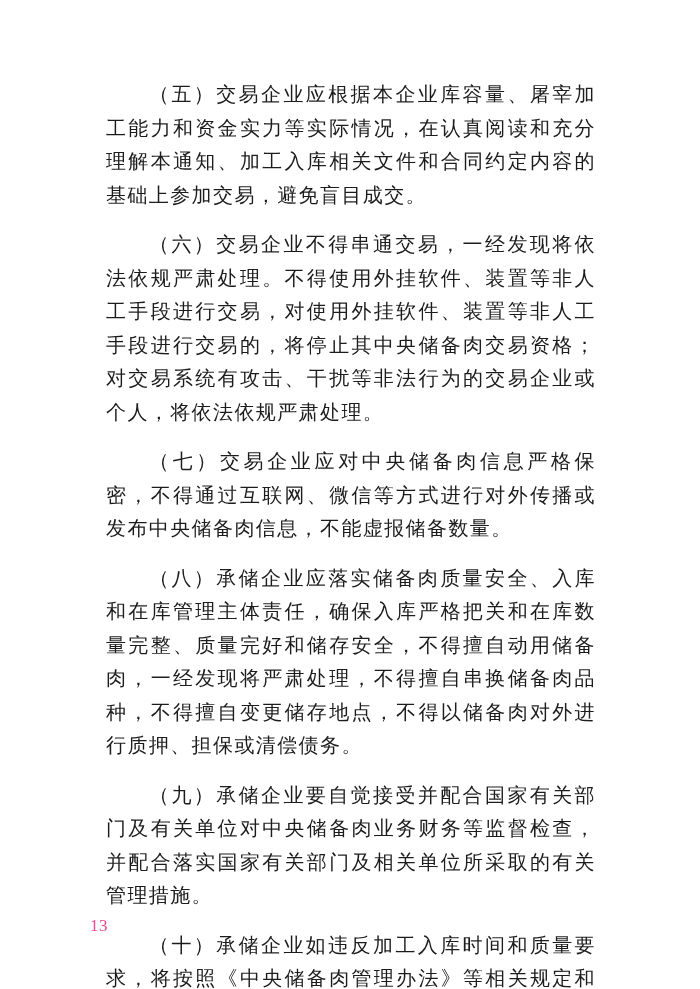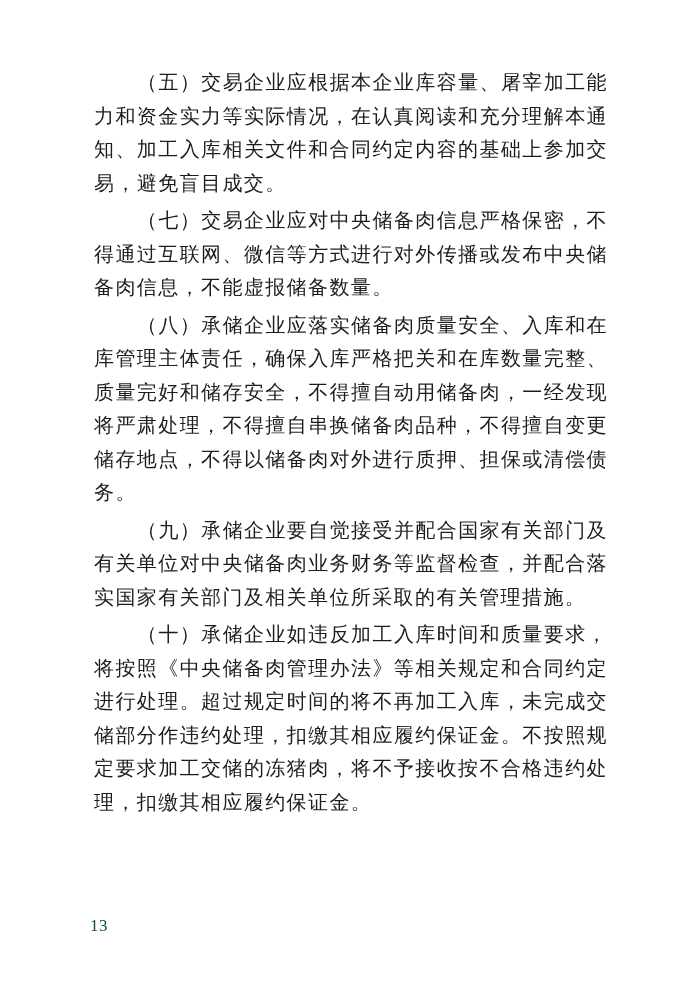--- a/index.html
+++ b/index.html
@@ -22,39 +22,40 @@
     top: 62px;
     left: 90px;
     width: 522px;
     font-size: 20px;
     line-height: 33.5px;
     letter-spacing: 1.4px;
     text-align: justify;
     text-justify: inter-ideograph;
   }
   .doc-body p {
-    margin: 4px;
+    margin: 16px;
     padding: 0;
     text-indent: 2.15em;
   }
   .page-number {
     position: absolute;
     left: 90px;
     top: 916px;
     font-size: 17px;
     letter-spacing: 0.5px;
-    color: #14532d;
+    color: #ec4899;
   }
 </style>
 </head>
 <body>
 
 <div class="page">
   <div class="doc-body">
     <p>（五）交易企业应根据本企业库容量、屠宰加工能力和资金实力等实际情况，在认真阅读和充分理解本通知、加工入库相关文件和合同约定内容的基础上参加交易，避免盲目成交。</p>
+    <p>（六）交易企业不得串通交易，一经发现将依法依规严肃处理。不得使用外挂软件、装置等非人工手段进行交易，对使用外挂软件、装置等非人工手段进行交易的，将停止其中央储备肉交易资格；对交易系统有攻击、干扰等非法行为的交易企业或个人，将依法依规严肃处理。</p>
     <p>（七）交易企业应对中央储备肉信息严格保密，不得通过互联网、微信等方式进行对外传播或发布中央储备肉信息，不能虚报储备数量。</p>
     <p>（八）承储企业应落实储备肉质量安全、入库和在库管理主体责任，确保入库严格把关和在库数量完整、质量完好和储存安全，不得擅自动用储备肉，一经发现将严肃处理，不得擅自串换储备肉品种，不得擅自变更储存地点，不得以储备肉对外进行质押、担保或清偿债务。</p>
     <p>（九）承储企业要自觉接受并配合国家有关部门及有关单位对中央储备肉业务财务等监督检查，并配合落实国家有关部门及相关单位所采取的有关管理措施。</p>
     <p>（十）承储企业如违反加工入库时间和质量要求，将按照《中央储备肉管理办法》等相关规定和合同约定进行处理。超过规定时间的将不再加工入库，未完成交储部分作违约处理，扣缴其相应履约保证金。不按照规定要求加工交储的冻猪肉，将不予接收按不合格违约处理，扣缴其相应履约保证金。</p>
   </div>
 
   <div class="page-number">13</div>
 </div>
 
 </body></html>

